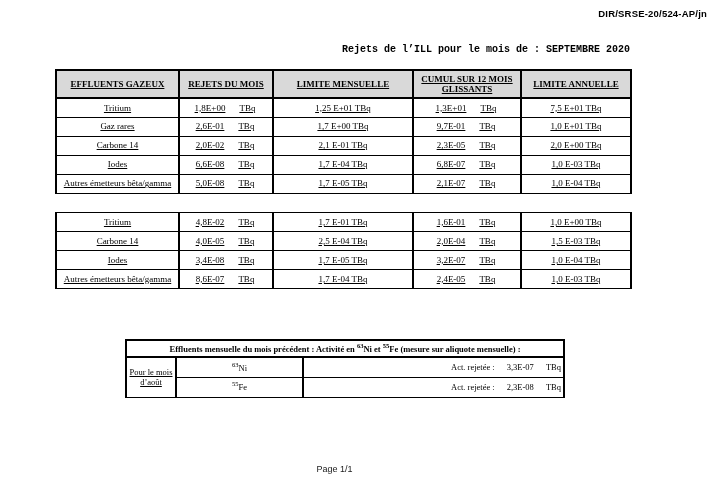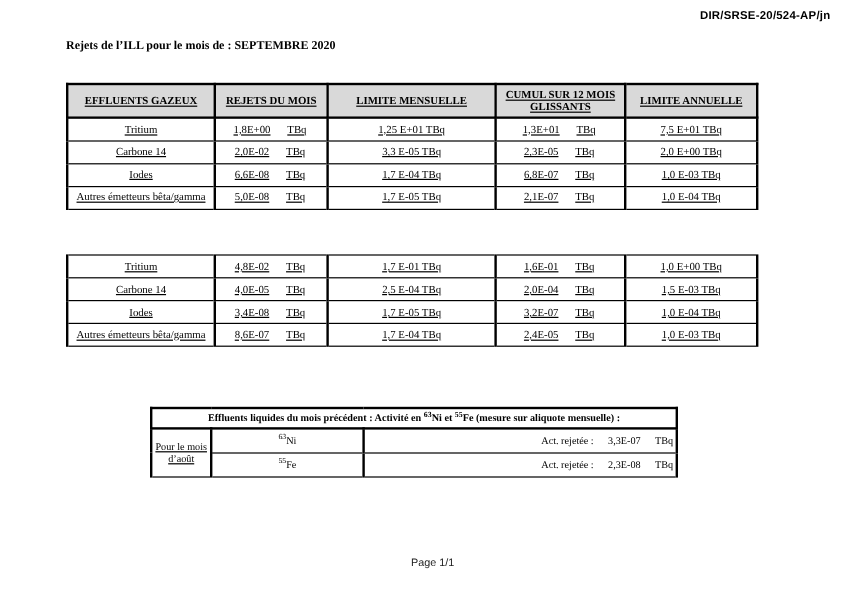--- a/index.html
+++ b/index.html
@@ -9,33 +9,33 @@
     width: 707px;
     height: 500px;
     background: #ffffff;
     font-family: "Liberation Serif", serif;
     color: #000;
     overflow: hidden;
   }
   .ref {
     position: absolute;
     top: 8px;
-    right: 15px;
+    right: 0;
     font-family: "Liberation Sans", sans-serif;
     font-weight: bold;
     font-size: 9.5px;
     letter-spacing: 0.2px;
   }
   .title {
     position: absolute;
-    top: 33px;
+    top: 44px;
     left: 55px;
     width: 575px;
-    text-align: left;
-    font-family: Liberation Serif, serif;
+    text-align: right;
+    font-family: Liberation Mono, monospace;
     font-weight: bold;
     font-size: 10px;
   }
   table.grid {
     position: absolute;
     left: 55px;
     width: 575px;
     table-layout: fixed;
     border-collapse: collapse;
     background: #fff;
@@ -91,21 +91,21 @@
     border-bottom-width: 2px;
     background: #fff;
   }
   #table-precedent td { height: 20px; }
   .month-cell span { text-decoration: underline; }
   .act-cell { display: flex; justify-content: flex-end; align-items: center; gap: 12px; }
   sup { font-size: 6.5px; line-height: 1; vertical-align: super; }
   .footer {
     position: absolute;
     top: 464px;
-    left: 73px;
+    left: 47px;
     width: 575px;
     text-align: center;
     font-family: "Liberation Sans", sans-serif;
     font-size: 9px;
     color: #1b1b1b;
   }
 </style>
 </head>
 <body>
 
@@ -142,28 +142,45 @@
       <td>1,25 E+01 TBq</td>
       <td>
             <div class="vu">
               <span>1,3E+01</span>
               <span class="u">TBq</span>
             </div>
           </td>
       <td>7,5 E+01 TBq</td>
     </tr>
     <tr>
+      <td>Gaz rares</td>
+      <td>
+            <div class="vu">
+              <span>2,6E-01</span>
+              <span class="u">TBq</span>
+            </div>
+          </td>
+      <td>1,7 E+00 TBq</td>
+      <td>
+            <div class="vu">
+              <span>9,7E-01</span>
+              <span class="u">TBq</span>
+            </div>
+          </td>
+      <td>1,0 E+01 TBq</td>
+    </tr>
+    <tr>
       <td>Carbone 14</td>
       <td>
             <div class="vu">
               <span>2,0E-02</span>
               <span class="u">TBq</span>
             </div>
           </td>
-      <td>3,3 E-05 TBq</td>
+      <td>2,1 E-01 TBq</td>
       <td>
             <div class="vu">
               <span>2,3E-05</span>
               <span class="u">TBq</span>
             </div>
           </td>
       <td>2,0 E+00 TBq</td>
     </tr>
     <tr>
       <td>Iodes</td>
@@ -283,21 +300,21 @@
     </table>
 
   <table id="table-precedent">
     <colgroup>
       <col style="width:50px">
         <col style="width:127px">
         <col style="width:261px">
     </colgroup>
     <tbody>
         <tr>
-      <th colspan="3"><span>Effluents liquides du mois précédent : Activité en </span><sup>63</sup><span>Ni et </span><sup>55</sup><span>Fe (mesure sur aliquote mensuelle) :</span></th>
+      <th colspan="3"><span>Effluents mensuelle du mois précédent : Activité en </span><sup>63</sup><span>Ni et </span><sup>55</sup><span>Fe (mesure sur aliquote mensuelle) :</span></th>
     </tr>
     <tr>
       <td rowspan="2" class="month-cell"><span>Pour le mois d’août</span></td>
       <td><sup>63</sup><span>Ni</span></td>
       <td>
             <div class="act-cell">
               <span>Act. rejetée :</span>
               <span>3,3E-07</span>
               <span>TBq</span>
             </div>

